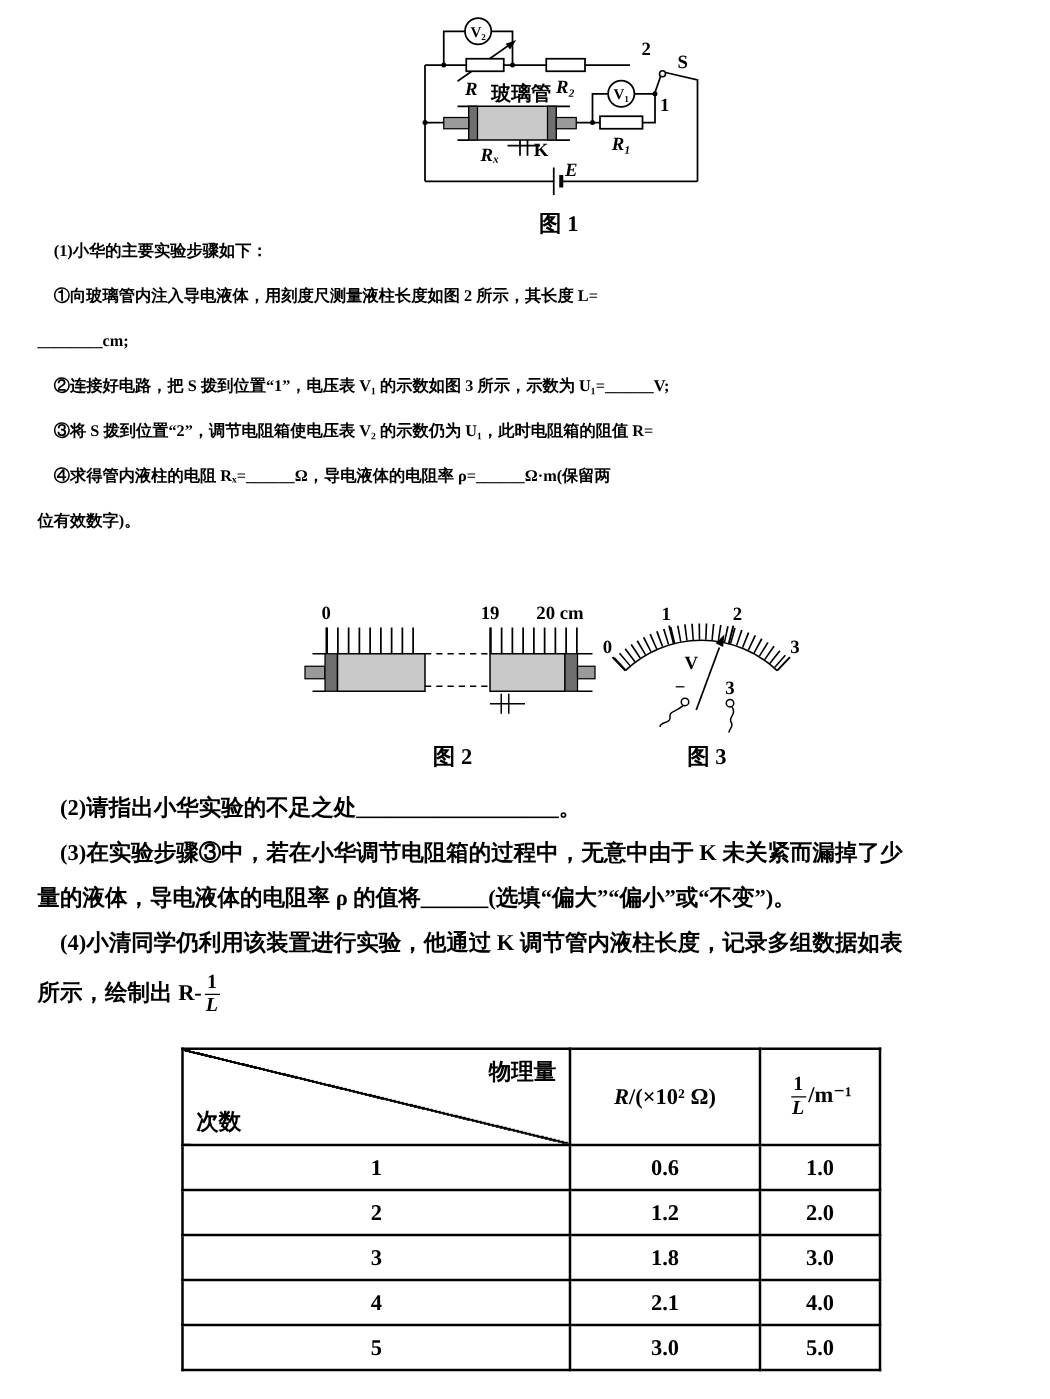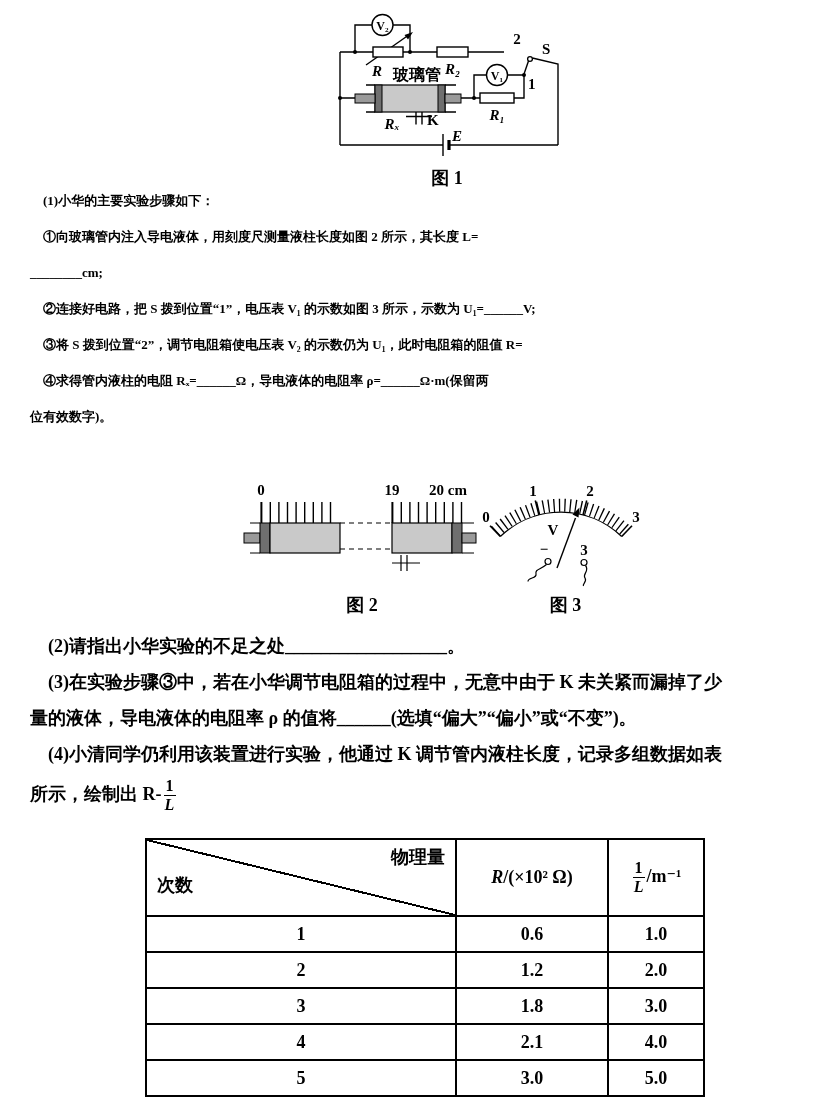--- a/index.html
+++ b/index.html
@@ -28,21 +28,21 @@
   .cap3{position:absolute;left:478px;top:113px;width:175px;}
   #datatable{position:absolute;left:145px;top:838px;border-collapse:collapse;font-size:18px;}
   #datatable td{border:2px solid #000;text-align:center;vertical-align:middle;padding:0;}
   #datatable tr.body td{height:34px;}
   td.c1{width:308px;}
   td.c2{width:150px;}
   td.c3{width:94px;}
   td.diag{height:75px;position:relative;
     background:linear-gradient(to top right,transparent calc(50% - 1px),#000 calc(50% - 1px),#000 calc(50% + 1px),transparent calc(50% + 1px));}
   .diag-top{position:absolute;top:5px;right:10px;}
-  .diag-bottom{position:absolute;bottom:18px;left:10px;}
+  .diag-bottom{position:absolute;bottom:6px;left:10px;}
   td.head2,td.head3{height:75px;}
 </style>
 </head>
 <body>
 
 <div class="page">
 
   <figure id="fig1">
     <svg width="250" height="158" viewBox="0 0 250 158">
       <g stroke="#000" stroke-width="1.4" fill="none">

